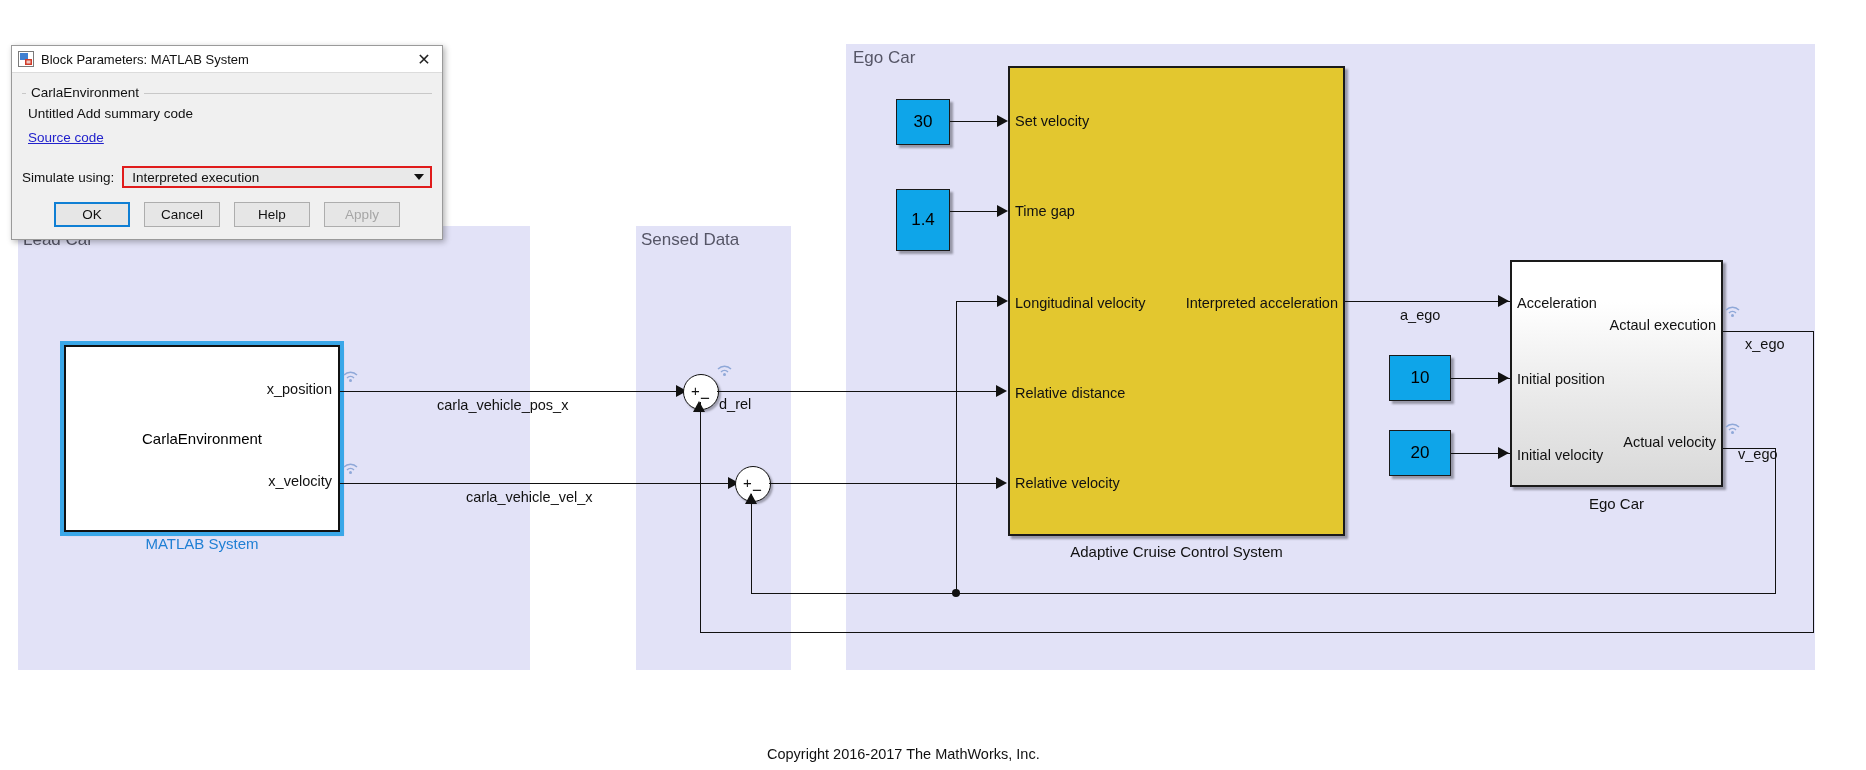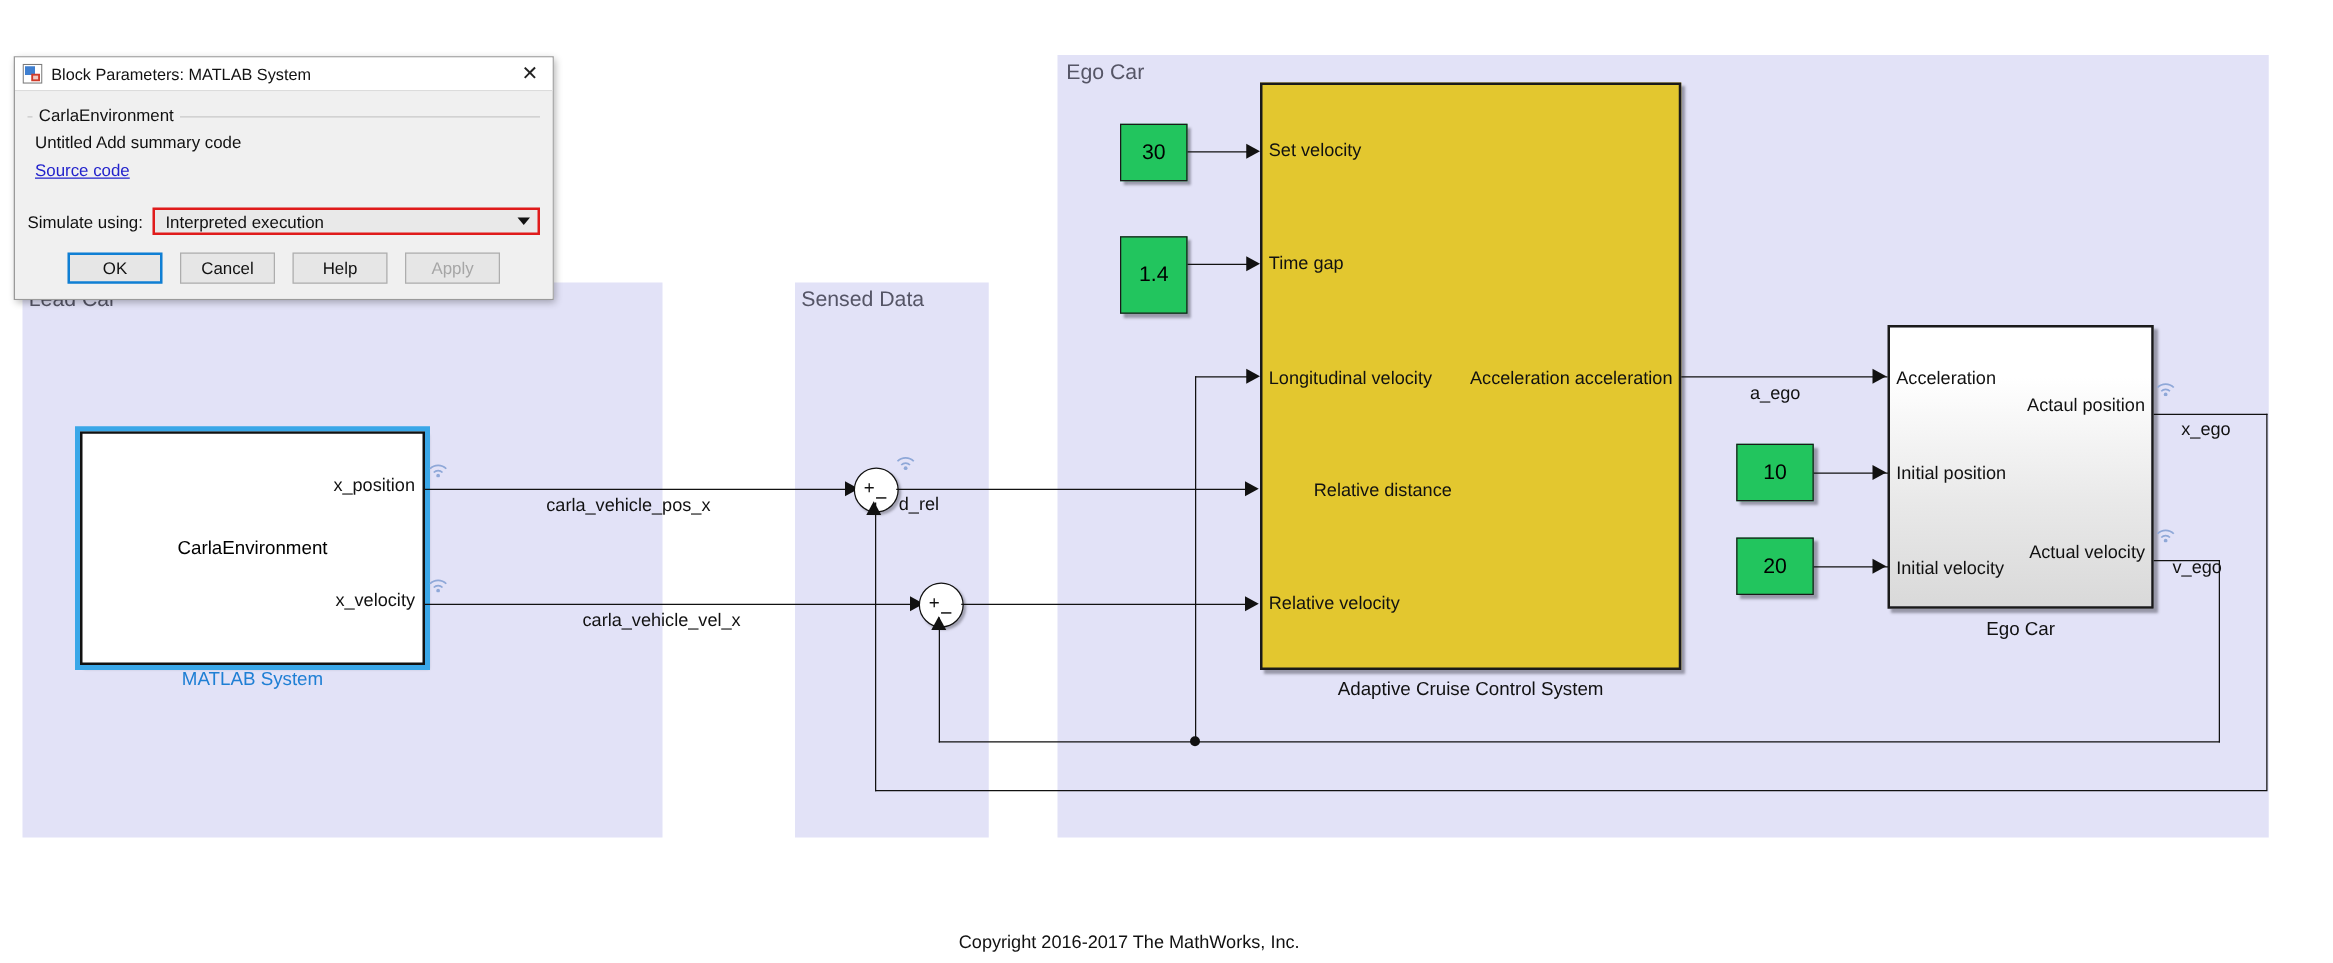--- a/index.html
+++ b/index.html
@@ -11,21 +11,21 @@
     position:relative;
   }
   .canvas{position:absolute;left:0;top:0;width:1866px;height:770px;}
 
   
   .panel{position:absolute;background:#e2e2f7;}
   .panel-label{position:absolute;color:#555566;font-size:17px;white-space:nowrap;}
 
   
   .blk{position:absolute;box-sizing:border-box;border:1.5px solid #1a1a1a;
-       background:#22c55e;box-shadow:3px 3px 2px rgba(60,60,70,.45);}
+       background:#0ea5e9;box-shadow:3px 3px 2px rgba(60,60,70,.45);}
   .blk-const{display:flex;align-items:center;justify-content:center;font-size:17px;color:#000;}
   .blk-acc{background:#e3c72f;border:2px solid #1a1a1a;}
   .blk-ego{background:linear-gradient(to bottom,#ffffff 0%,#ffffff 18%,#e9e9e9 62%,#d9d9d9 100%);
            border:2px solid #1a1a1a;}
   .blk-lead{background:#ffffff;border:2px solid #111;outline:4px solid #3aa7e8;}
   .blk-title{position:absolute;font-size:15px;color:#000;white-space:nowrap;}
   .blk-caption{position:absolute;font-size:15px;color:#111;white-space:nowrap;text-align:center;}
   .blk-caption.link{color:#1f7fd4;}
 
   .port-label{position:absolute;font-size:14.5px;color:#111;white-space:nowrap;}
@@ -145,23 +145,23 @@
   <div class="wire-h" style="left:717px;top:391px;width:288px;"></div>
   <div class="arrow-r" style="left:996px;top:385px;"></div>
 
   <div class="wire-h" style="left:769px;top:483px;width:236px;"></div>
   <div class="arrow-r" style="left:996px;top:477px;"></div>
 
   <div class="blk blk-acc" style="left:1008px;top:66px;width:337px;height:470px;"></div>
   <div class="port-label" style="left:1015px;top:113px;">Set velocity</div>
   <div class="port-label" style="left:1015px;top:203px;">Time gap</div>
   <div class="port-label" style="left:1015px;top:295px;">Longitudinal velocity</div>
-  <div class="port-label" style="left:1015px;top:385px;margin-left:36px;">Relative distance</div>
+  <div class="port-label" style="left:1015px;top:385px;">Relative distance</div>
   <div class="port-label" style="left:1015px;top:475px;">Relative velocity</div>
-  <div class="port-label right" style="left:1130px;top:295px;width:208px;">Acceleration acceleration</div>
+  <div class="port-label right" style="left:1130px;top:295px;width:208px;">Interpreted acceleration</div>
   <div class="blk-caption" style="left:1008px;top:543px;width:337px;">Adaptive Cruise Control System</div>
 
   <div class="blk blk-const" style="left:896px;top:99px;width:54px;height:46px;">30</div>
   <div class="wire-h" style="left:950px;top:121px;width:50px;"></div>
   <div class="arrow-r" style="left:997px;top:115px;"></div>
 
   <div class="blk blk-const" style="left:896px;top:189px;width:54px;height:62px;">1.4</div>
   <div class="wire-h" style="left:950px;top:211px;width:50px;"></div>
   <div class="arrow-r" style="left:997px;top:205px;"></div>
 
@@ -178,21 +178,21 @@
   <div class="arrow-r" style="left:1498px;top:372px;"></div>
 
   <div class="blk blk-const" style="left:1389px;top:430px;width:62px;height:46px;">20</div>
   <div class="wire-h" style="left:1451px;top:453px;width:60px;"></div>
   <div class="arrow-r" style="left:1498px;top:447px;"></div>
 
   <div class="blk blk-ego" style="left:1510px;top:260px;width:213px;height:227px;"></div>
   <div class="port-label" style="left:1517px;top:295px;">Acceleration</div>
   <div class="port-label" style="left:1517px;top:371px;">Initial position</div>
   <div class="port-label" style="left:1517px;top:447px;">Initial velocity</div>
-  <div class="port-label right" style="left:1570px;top:317px;width:146px;">Actaul position</div>
+  <div class="port-label right" style="left:1570px;top:317px;width:146px;">Actaul execution</div>
   <div class="port-label right" style="left:1570px;top:434px;width:146px;">Actual velocity</div>
   <div class="blk-caption" style="left:1510px;top:495px;width:213px;">Ego Car</div>
 
   <svg class="wifi" style="left:1724px;top:304px;" viewBox="0 0 17 13">
       <path d="M2 6 A9 9 0 0 1 15 6" fill="none" stroke="#8fa8d8" stroke-width="1.4"></path>
        <path d="M5 9 A5 5 0 0 1 12 9" fill="none" stroke="#8fa8d8" stroke-width="1.4"></path>
        <circle cx="8.5" cy="11.5" r="1.5" fill="#8fa8d8"></circle>
     </svg>
   <svg class="wifi" style="left:1724px;top:421px;" viewBox="0 0 17 13">
       <path d="M2 6 A9 9 0 0 1 15 6" fill="none" stroke="#8fa8d8" stroke-width="1.4"></path>

